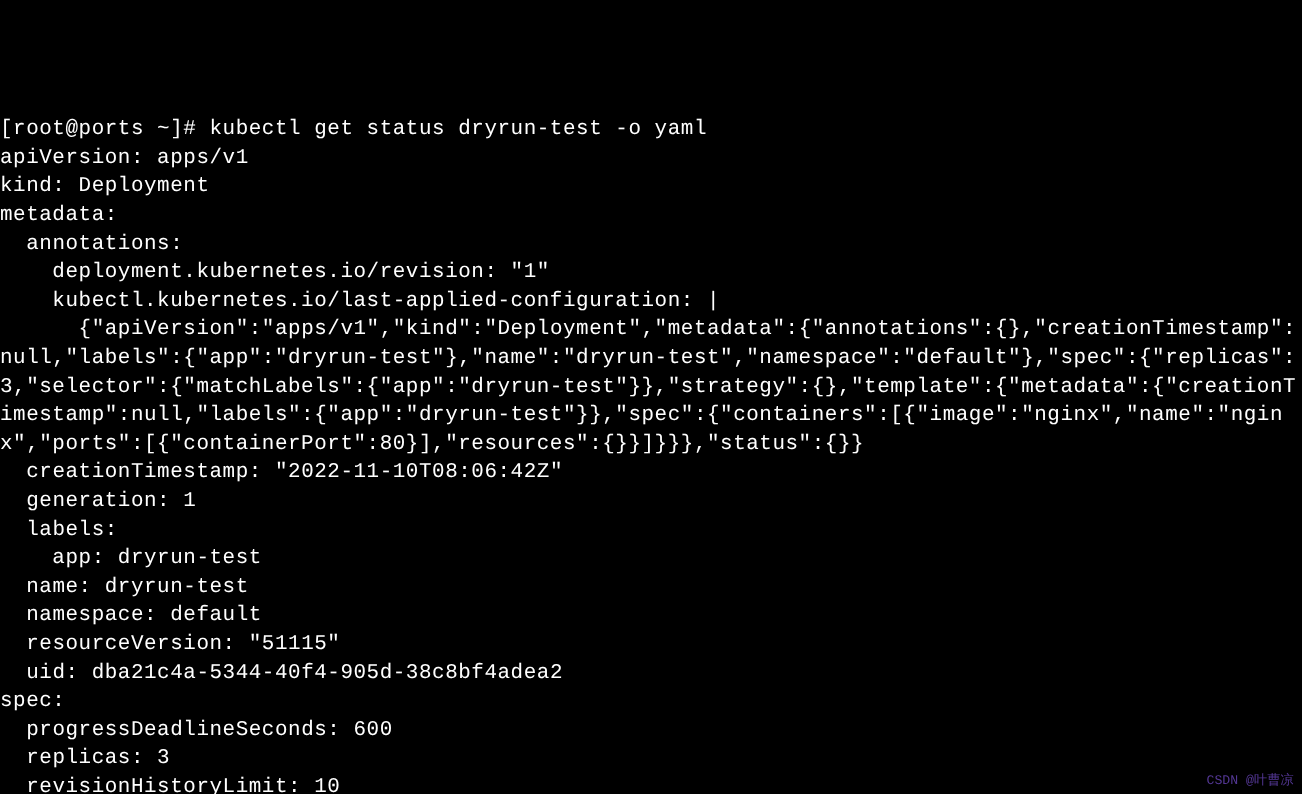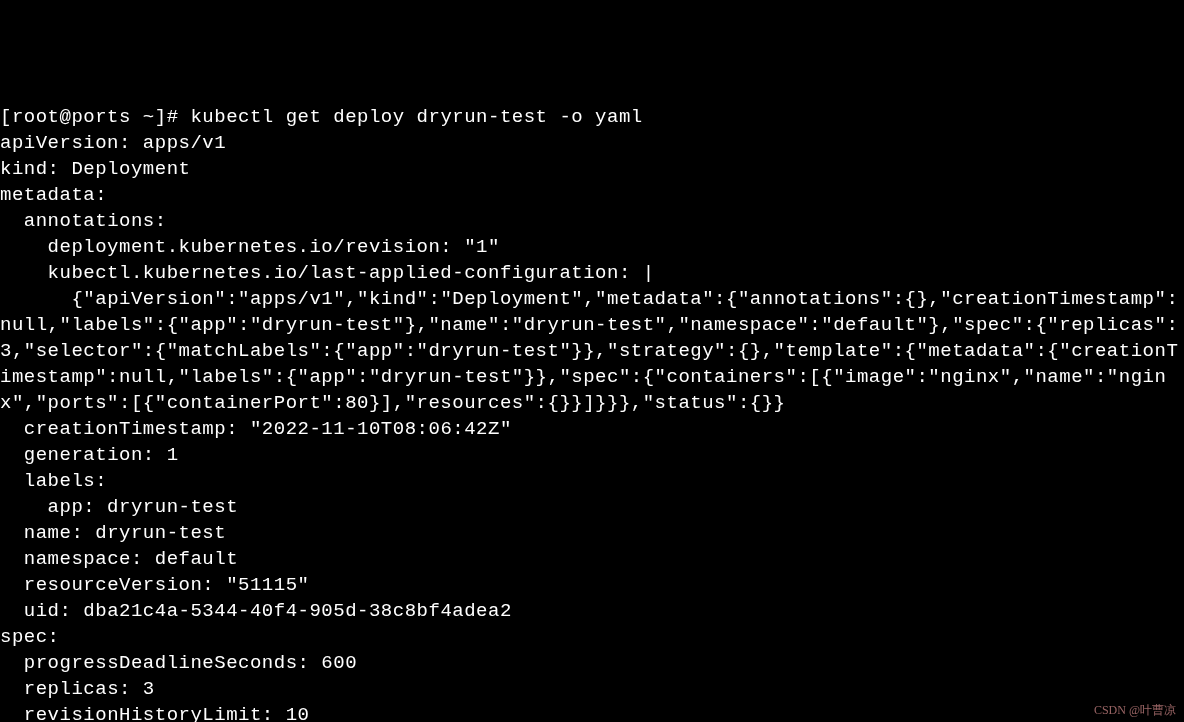--- a/index.html
+++ b/index.html
@@ -21,33 +21,33 @@
       word-break: break-all;
       letter-spacing: 0.5px;
     }
     .terminal {
       padding: 0;
     }
     .watermark {
       position: absolute;
       bottom: 4px;
       right: 8px;
-      color: #fca5a5;
+      color: #8b5cf6;
       font-size: 12px;
-      font-family: Liberation Serif, serif;
+      font-family: Liberation Mono, monospace;
       opacity: 0.6;
       letter-spacing: 0;
     }
   </style>
 </head>
 <body>
 
 
 
-<div class="terminal"><span>[root@ports ~]# </span><span>kubectl get deploy dryrun-test -o yaml</span>
+<div class="terminal"><span>[root@ports ~]# </span><span>kubectl get status dryrun-test -o yaml</span>
 <span>apiVersion: apps/v1
 kind: Deployment
 metadata:
   annotations:
     deployment.kubernetes.io/revision: "1"
     kubectl.kubernetes.io/last-applied-configuration: |
       {"apiVersion":"apps/v1","kind":"Deployment","metadata":{"annotations":{},"creationTimestamp":null,"labels":{"app":"dryrun-test"},"name":"dryrun-test","namespace":"default"},"spec":{"replicas":3,"selector":{"matchLabels":{"app":"dryrun-test"}},"strategy":{},"template":{"metadata":{"creationTimestamp":null,"labels":{"app":"dryrun-test"}},"spec":{"containers":[{"image":"nginx","name":"nginx","ports":[{"containerPort":80}],"resources":{}}]}}},"status":{}}
   creationTimestamp: "2022-11-10T08:06:42Z"
   generation: 1
   labels:

